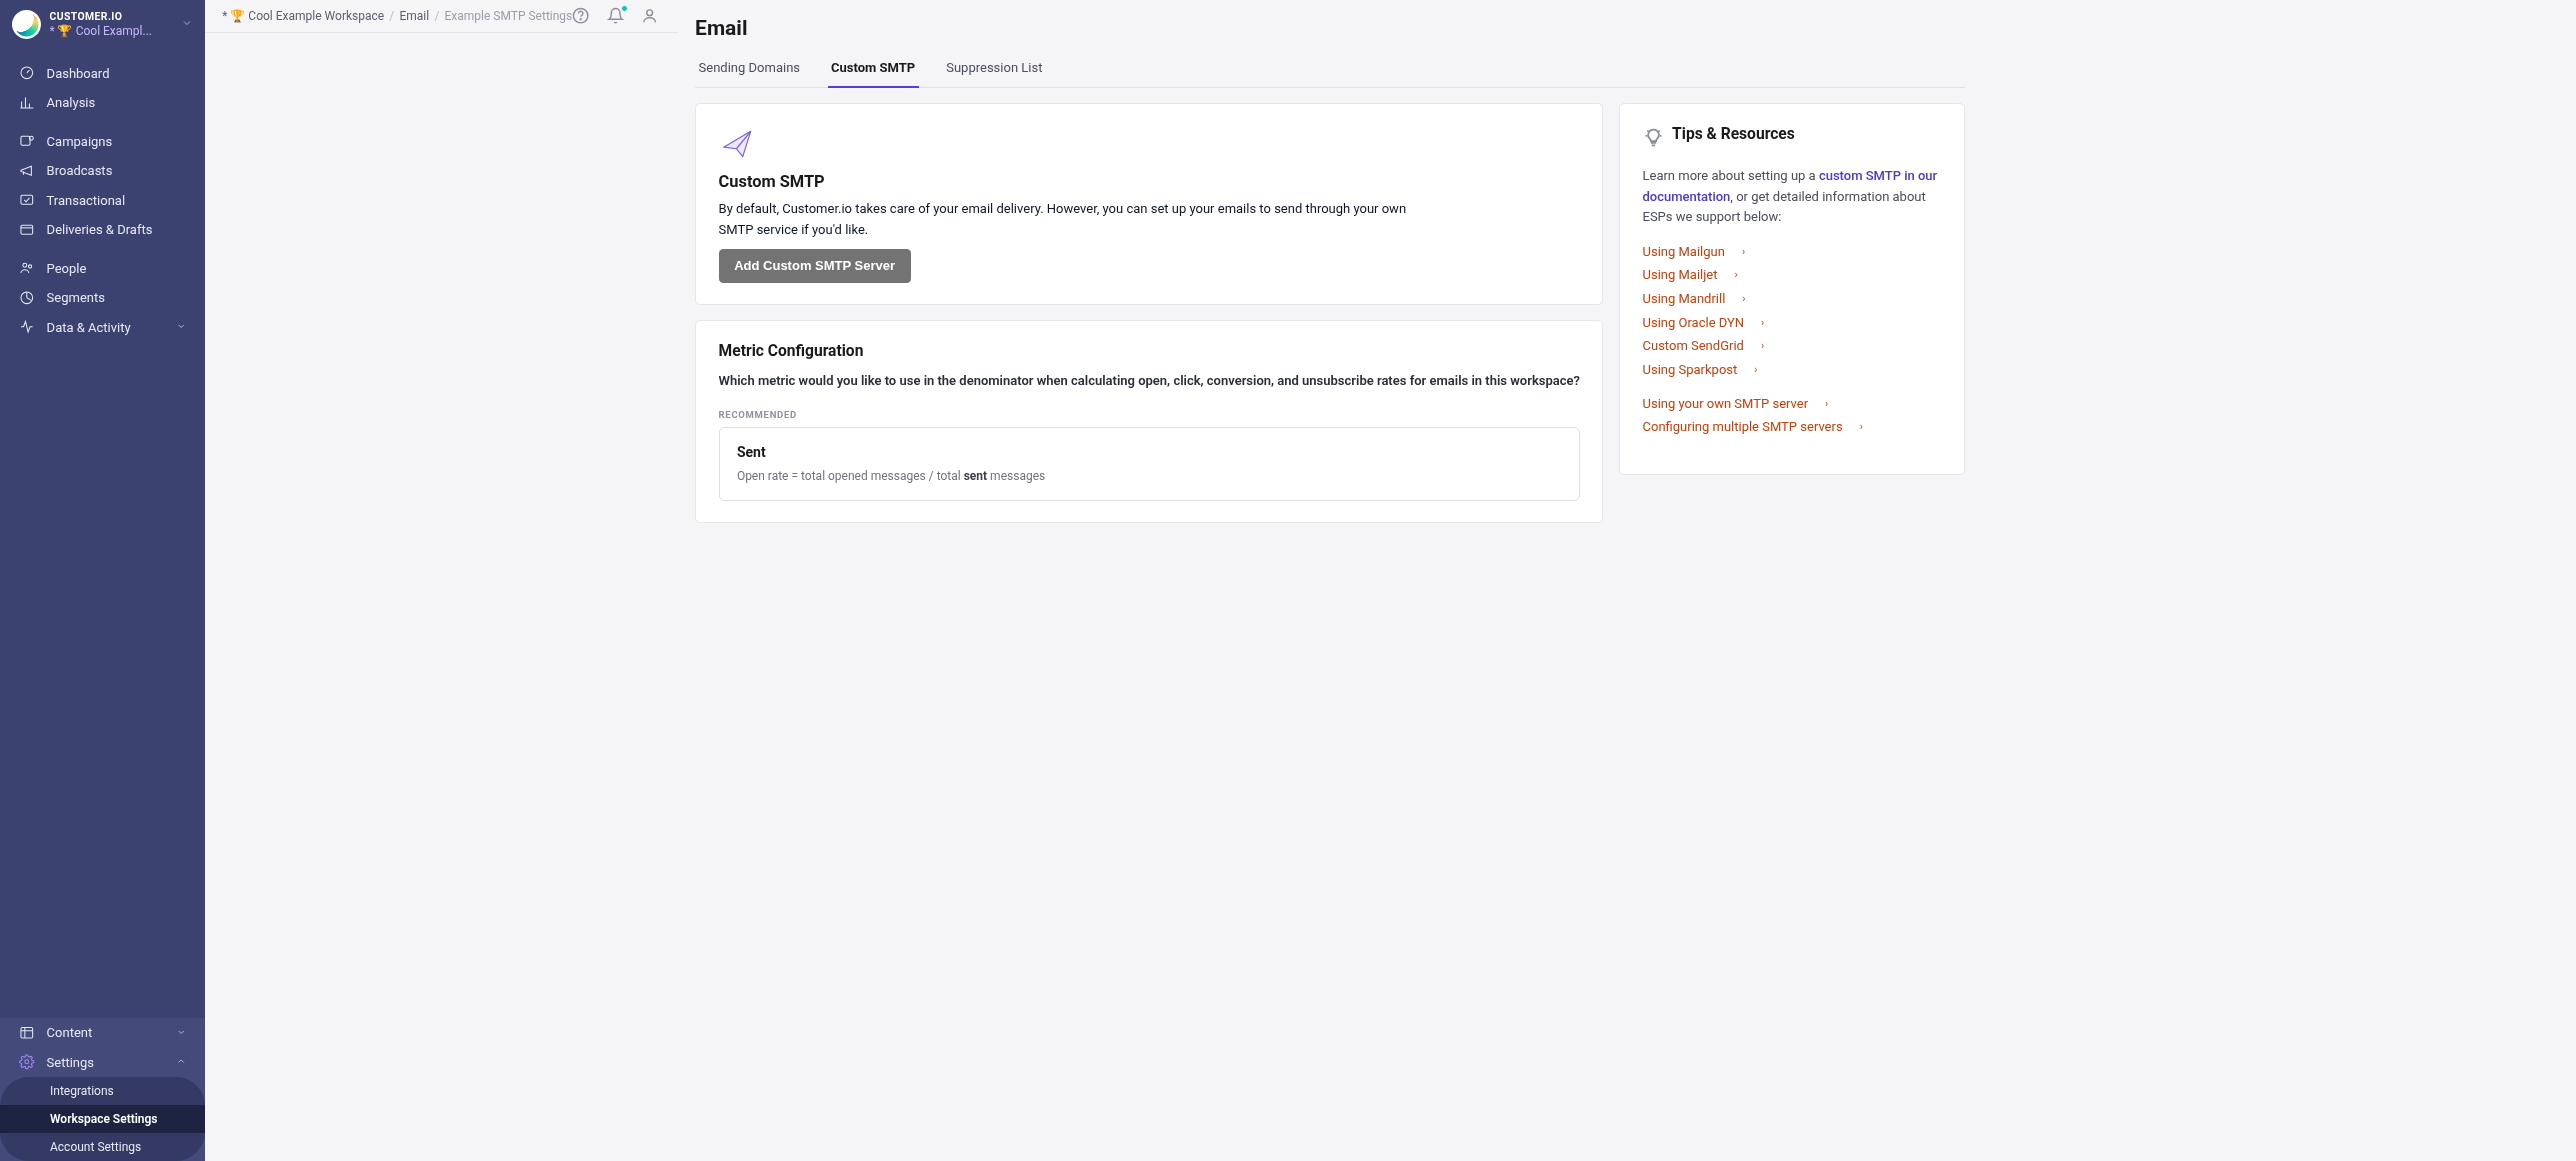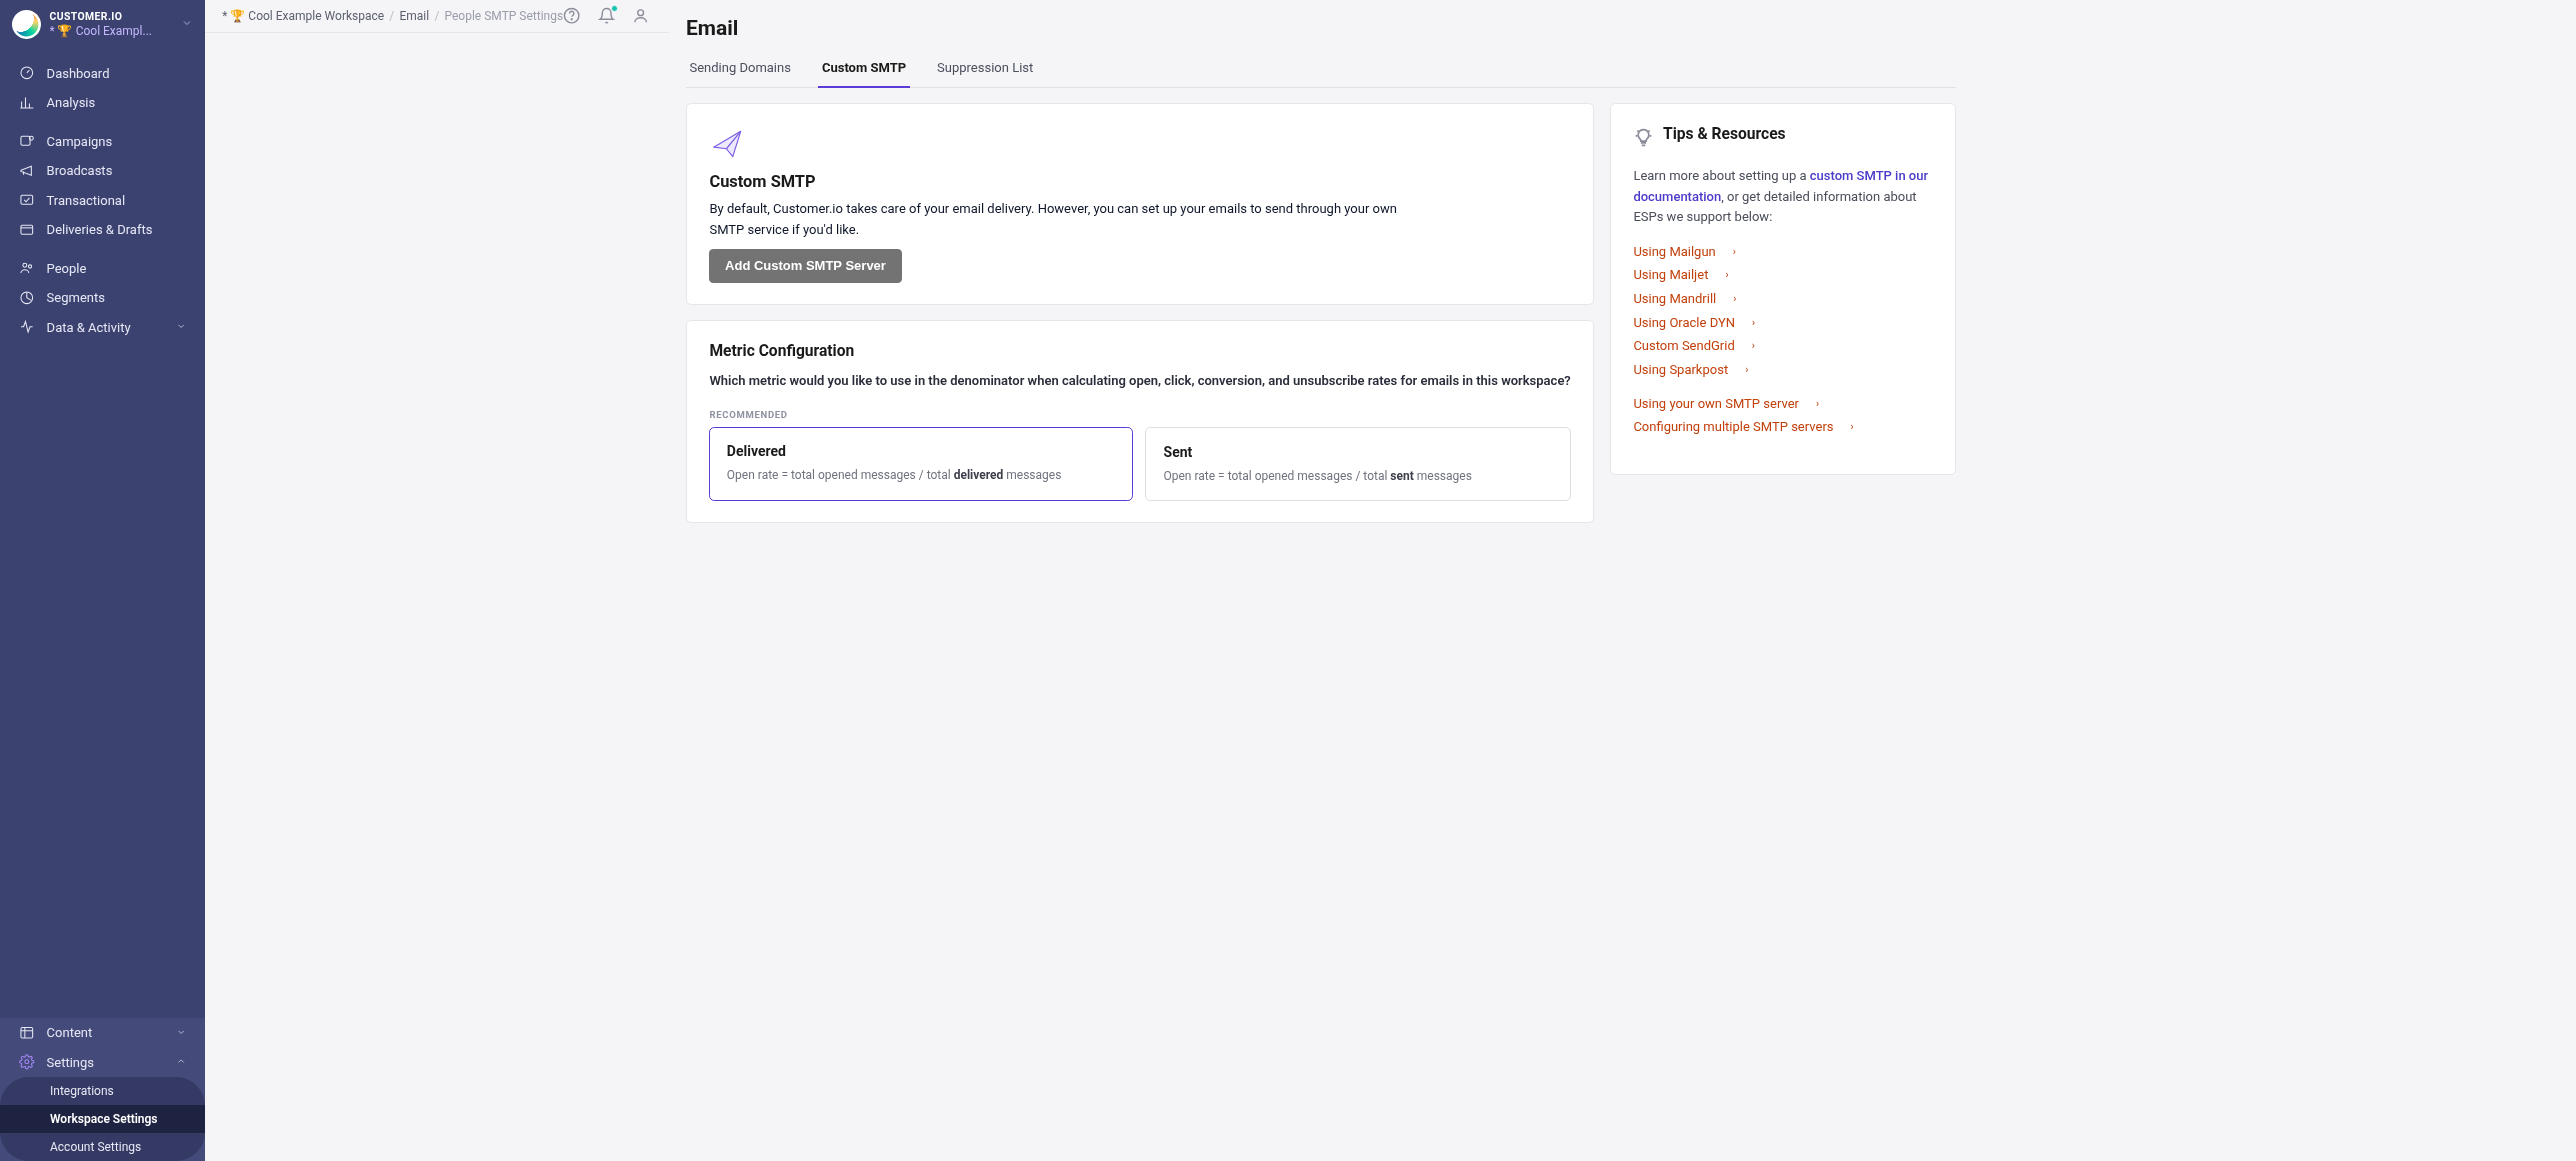--- a/index.html
+++ b/index.html
@@ -227,21 +227,21 @@
     </div>
   </aside>
 
   <div class="main">
     <div class="topbar">
       <div class="breadcrumb">
         <span class="crumb">* 🏆 Cool Example Workspace</span>
         <span class="sep">/</span>
         <span class="crumb">Email</span>
         <span class="sep">/</span>
-        <span class="crumb current">People SMTP Settings</span>
+        <span class="crumb current">Example SMTP Settings</span>
       </div>
       <div class="topbar-actions">
         <span class="iconbtn">
           <svg width="17.3" height="17.3" viewBox="0 0 24 24" fill="none" stroke="currentColor" stroke-width="2">
               <circle cx="12" cy="12" r="10"></circle>
               <path d="M9.1 9a3 3 0 1 1 5.2 2c-.8.8-1.8 1.3-1.8 2.5"></path>
               <circle cx="12" cy="17" r=".6" fill="currentColor"></circle>
             </svg>
         </span>
         <span class="iconbtn">
@@ -282,24 +282,20 @@
             <h2>Custom SMTP</h2>
             <p class="desc">By default, Customer.io takes care of your email delivery. However, you can set up your emails to send through your own SMTP service if you'd like.</p>
             <button class="btn-primary">Add Custom SMTP Server</button>
           </div>
 
           <div class="card">
             <h3>Metric Configuration</h3>
             <p class="question">Which metric would you like to use in the denominator when calculating open, click, conversion, and unsubscribe rates for emails in this workspace?</p>
             <div class="rec-label">RECOMMENDED</div>
             <div class="metric-row">
-              <div class="metric-card selected">
-                <div class="m-title">Delivered</div>
-                <div class="m-desc"><span>Open rate = total opened messages / total </span><b>delivered</b><span> messages</span></div>
-              </div>
               <div class="metric-card">
                 <div class="m-title">Sent</div>
                 <div class="m-desc"><span>Open rate = total opened messages / total </span><b>sent</b><span> messages</span></div>
               </div>
             </div>
           </div>
         </div>
 
         <div class="col-side">
           <div class="card">

